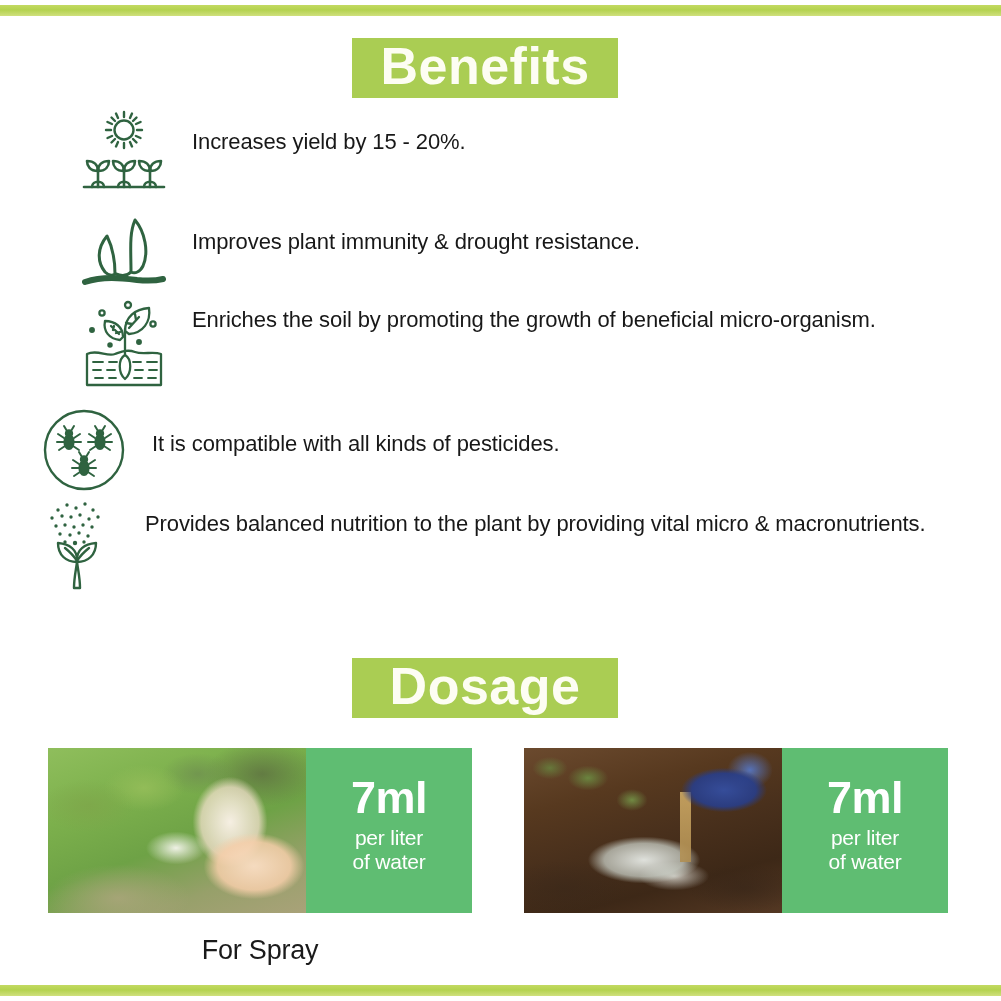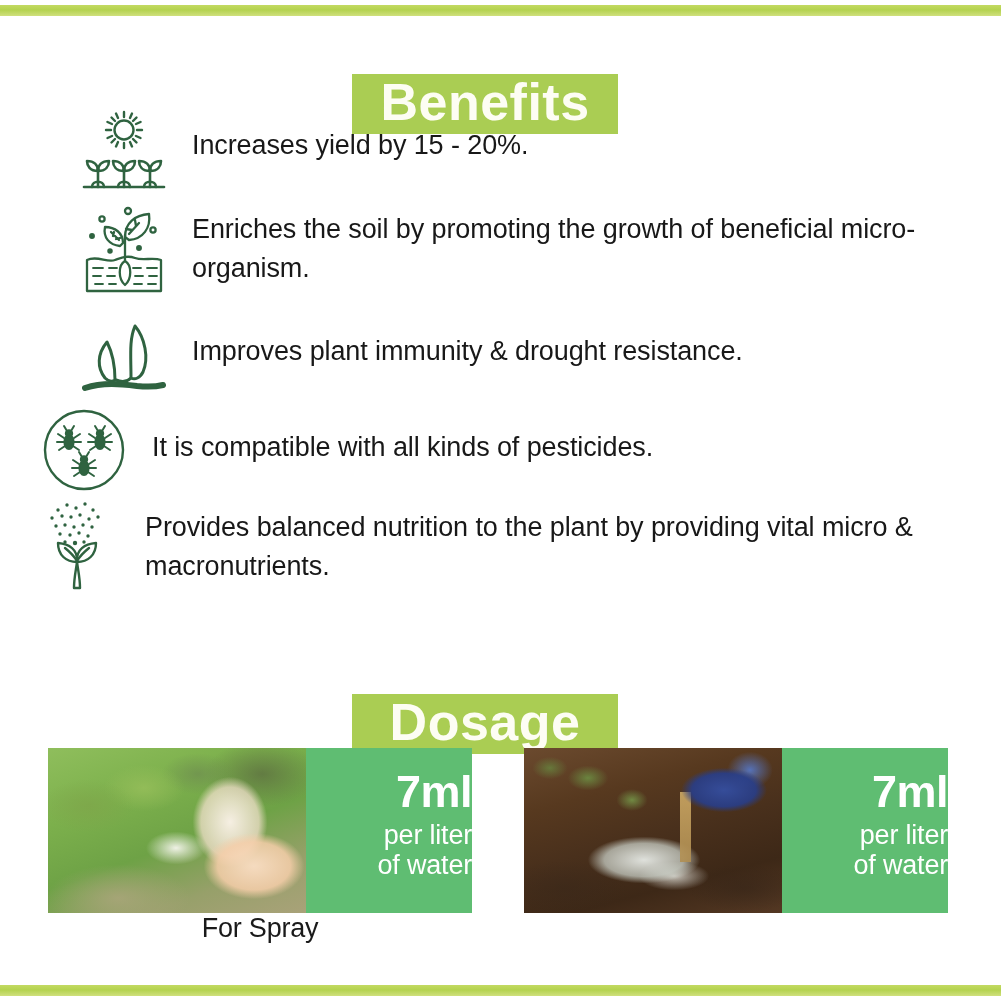--- a/index.html
+++ b/index.html
@@ -18,21 +18,20 @@
   }
   .accent-bar.top    { top:5px; }
   .accent-bar.bottom { top:985px; }
 
   
   .badge {
     position:absolute;
     display:flex; align-items:center; justify-content:center;
     background:#aacd53;
     color:#fdfdf3;
-    margin-top:36px;
   }
   .badge span {
     font-size:52px; font-weight:bold; letter-spacing:.5px;
     line-height:1; padding-bottom:4px;
   }
   #badge-benefits { left:352px; top:38px;  width:266px; height:60px; }
   #badge-dosage   { left:352px; top:658px; width:266px; height:60px; }
 
   
   .benefits { position:absolute; left:0; top:104px; width:1001px; }
@@ -41,21 +40,21 @@
     padding-left:76px;
     min-height:98px;
   }
   .benefit-icon {
     flex:0 0 96px; width:96px; height:92px;
     display:flex; align-items:center; justify-content:center;
   }
   .benefit-icon svg { display:block; }
   .benefit-text {
     flex:1 1 auto;
-    font-size:27px;
+    font-size:22px;
     line-height:1.46;
     color:#181818;
     padding-left:20px;
     padding-top:8px;
     letter-spacing:-0.1px;
   }
   
   #benefit-row-0 { min-height:100px; }
   #benefit-row-0 .benefit-text { padding-top:22px; }
   #benefit-row-1 { min-height:106px; }
@@ -76,34 +75,34 @@
     position:relative; display:flex;
     width:100%; height:165px; overflow:hidden;
   }
   .photo { position:relative; flex:0 0 258px; height:165px; overflow:hidden; }
   .photo .bg { position:absolute; inset:0; }
   .amount-panel {
     flex:1 1 auto; height:165px;
     background:#5fbd72;
     color:#ffffff;
     display:flex; flex-direction:column;
-    align-items:flex-end; justify-content:center;
+    align-items:center; justify-content:center;
     padding-bottom:12px;
   }
   .amount-value {
     font-size:45px; font-weight:bold; line-height:1;
     letter-spacing:-0.5px;
   }
   .amount-line {
-    font-size:27px; line-height:1.12; font-weight:normal;
+    font-size:21px; line-height:1.12; font-weight:normal;
     letter-spacing:-0.2px;
   }
   .amount-line.first { margin-top:6px; }
   .card-caption {
-    text-align:center; 
+    text-align:center; margin-top:22px;
     font-size:27px; color:#1a1a1a; letter-spacing:-0.2px;
   }
 
   
   .spray-photo .bg {
     background:
       radial-gradient(ellipse 70px 46px at 206px 118px, rgba(250,222,196,.95) 0%, rgba(246,206,170,.85) 52%, rgba(0,0,0,0) 72%),
       radial-gradient(ellipse 48px 58px at 182px 74px, rgba(253,243,235,.95) 0%, rgba(250,228,212,.7) 60%, rgba(0,0,0,0) 78%),
       radial-gradient(ellipse 40px 22px at 128px 100px, rgba(253,250,246,.9) 0%, rgba(0,0,0,0) 75%),
       radial-gradient(ellipse 90px 42px at 70px 150px, rgba(176,166,128,.75) 0%, rgba(0,0,0,0) 80%),
@@ -185,20 +184,34 @@
               <path d="M70 64 C62 64 59 59 59 54 C66 54 70 58 70 64 Z"></path>
               <path d="M70 64 C78 64 81 59 81 54 C74 54 70 58 70 64 Z"></path>
               <path d="M64 80 C64 73 76 73 76 80"></path>
             </g>
           </g>
         </svg>
       </div>
       <div class="benefit-text">Increases yield by 15 - 20%.</div>
     </div>
 
+    <div class="benefit-row" id="benefit-row-2">
+      <div class="benefit-icon">
+        <svg width="90" height="80" viewBox="0 0 90 80">
+          <g fill="none" stroke="#2f6340" stroke-width="3" stroke-linecap="round" stroke-linejoin="round">
+            <path d="M52 62 C52 40 50 24 56 10 C66 22 70 42 64 56 C61 62 56 64 52 62 Z"></path>
+            <path d="M36 64 C36 48 34 38 28 26 C18 38 18 52 26 62 C29 65 33 66 36 64 Z"></path>
+            <path d="M52 62 C48 66 42 66 37 64"></path>
+          </g>
+          <path d="M6 72 C24 66 42 68 58 70 C68 71 76 71 84 69" fill="none" stroke="#2f6340" stroke-width="6" stroke-linecap="round"></path>
+        </svg>
+      </div>
+      <div class="benefit-text">Improves plant immunity &amp; drought  resistance.</div>
+    </div>
+
     <div class="benefit-row" id="benefit-row-1">
       <div class="benefit-icon">
         <svg width="90" height="90" viewBox="0 0 90 90">
           <g fill="none" stroke="#2f6340" stroke-width="2.3" stroke-linecap="round" stroke-linejoin="round">
             <path d="M46 56 C46 46 46 38 46 30"></path>
             <path d="M46 32 C46 18 56 10 70 9 C72 23 64 34 50 35 Z"></path>
             <path d="M60 18 L50 29 M57 21 L56 15 M53 25 L47 24"></path>
             <path d="M44 38 C44 28 36 22 26 22 C24 32 30 40 41 41 Z"></path>
             <path d="M32 27 L40 35 M34 31 L35 27 M37 34 L41 33"></path>
             <circle cx="49" cy="6" r="3"></circle>
@@ -211,34 +224,20 @@
             <g stroke-width="1.8">
               <path d="M14 63 H24 M30 63 H38 M54 63 H62 M68 63 H78"></path>
               <path d="M14 71 H22 M28 71 H36 M56 71 H64 M70 71 H78"></path>
               <path d="M16 79 H24 M30 79 H37 M55 79 H63 M69 79 H77"></path>
             </g>
             <path d="M46 56 C39 60 39 74 46 80 C53 74 53 60 46 56 Z" fill="#ffffff"></path>
           </g>
         </svg>
       </div>
       <div class="benefit-text">Enriches the soil by promoting the growth of beneficial micro-organism.</div>
-    </div>
-
-    <div class="benefit-row" id="benefit-row-2">
-      <div class="benefit-icon">
-        <svg width="90" height="80" viewBox="0 0 90 80">
-          <g fill="none" stroke="#2f6340" stroke-width="3" stroke-linecap="round" stroke-linejoin="round">
-            <path d="M52 62 C52 40 50 24 56 10 C66 22 70 42 64 56 C61 62 56 64 52 62 Z"></path>
-            <path d="M36 64 C36 48 34 38 28 26 C18 38 18 52 26 62 C29 65 33 66 36 64 Z"></path>
-            <path d="M52 62 C48 66 42 66 37 64"></path>
-          </g>
-          <path d="M6 72 C24 66 42 68 58 70 C68 71 76 71 84 69" fill="none" stroke="#2f6340" stroke-width="6" stroke-linecap="round"></path>
-        </svg>
-      </div>
-      <div class="benefit-text">Improves plant immunity &amp; drought  resistance.</div>
     </div>
 
     <div class="benefit-row" id="benefit-row-3">
       <div class="benefit-icon">
         <svg width="90" height="90" viewBox="0 0 90 90">
           <circle cx="45" cy="45" r="39" fill="none" stroke="#2f6340" stroke-width="2.4"></circle>
           <g fill="#2f6340" stroke="#2f6340" stroke-width="2" stroke-linecap="round">
             <g transform="translate(30,34)">
               <ellipse cx="0" cy="3" rx="4.6" ry="7"></ellipse>
               <circle cx="0" cy="-5.5" r="3.2"></circle>

